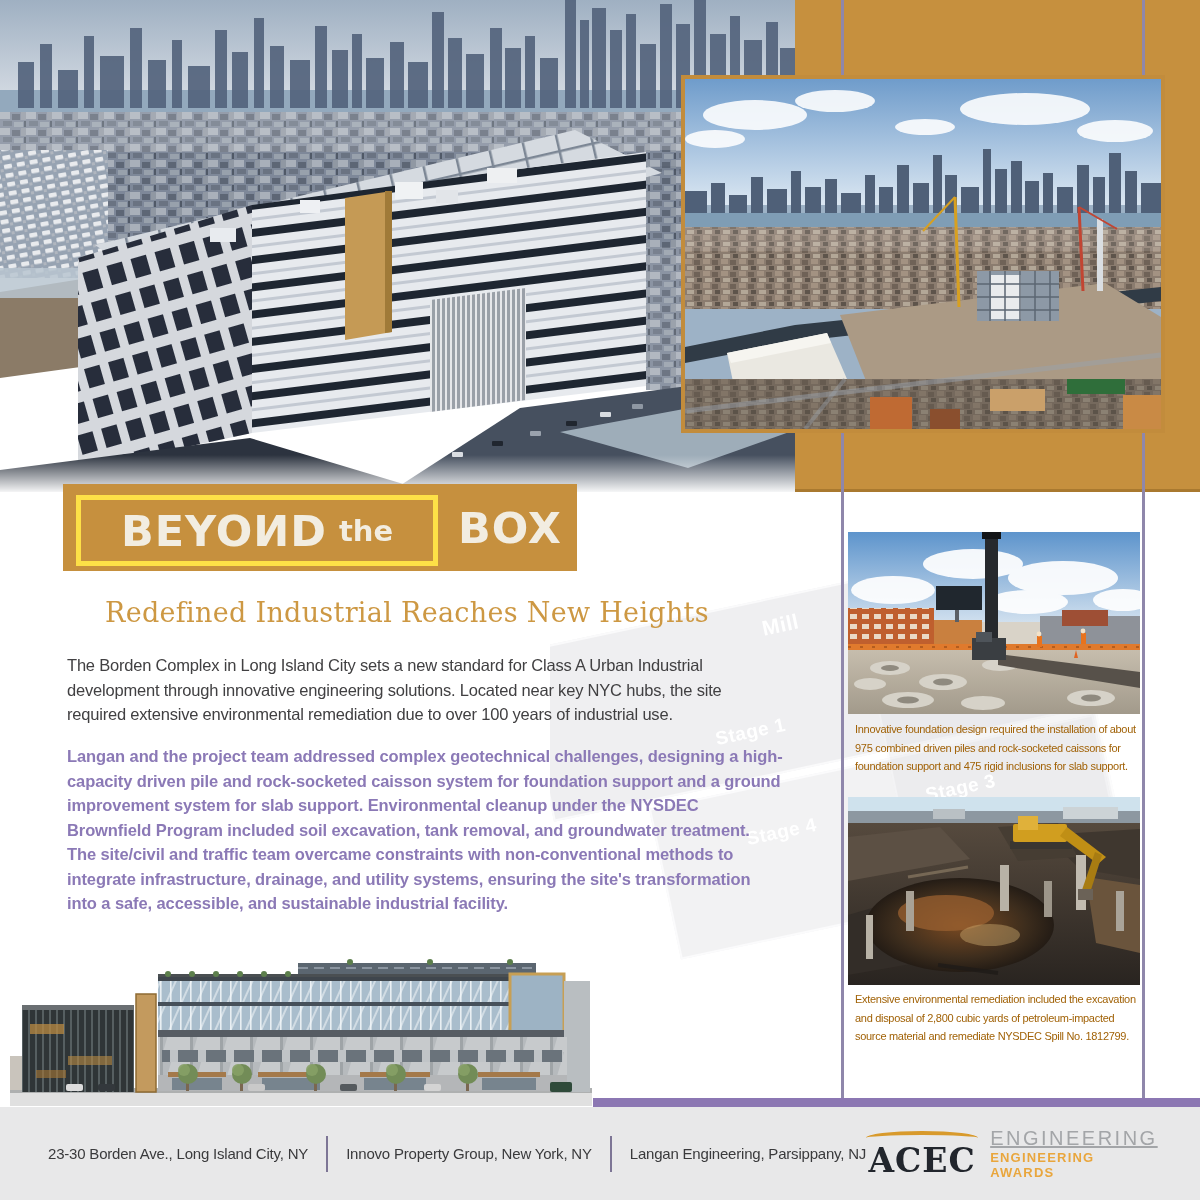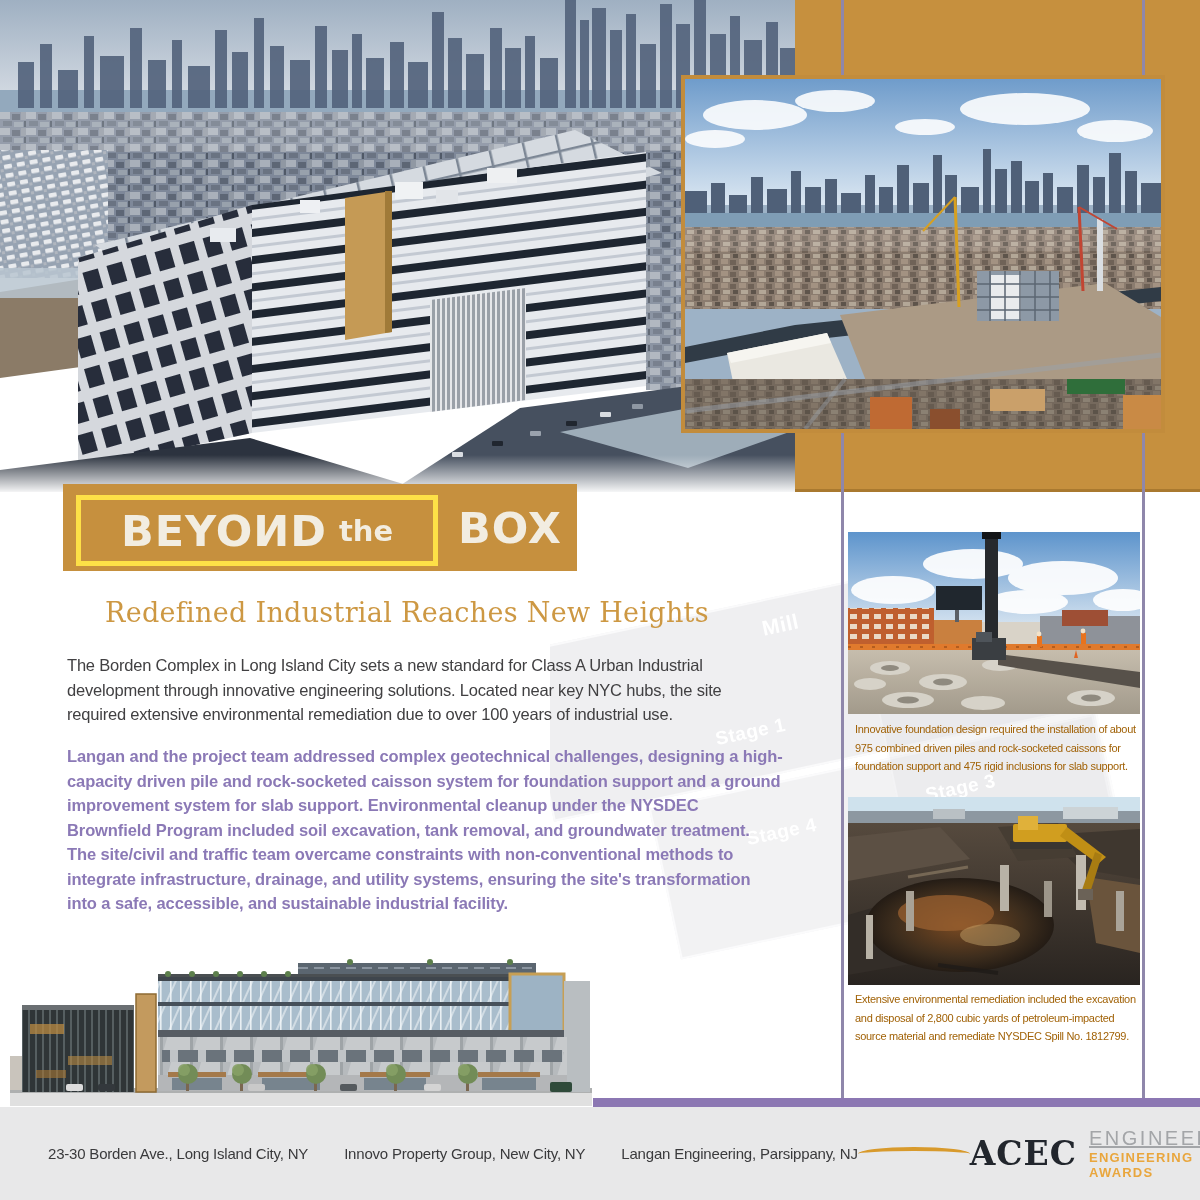--- a/index.html
+++ b/index.html
@@ -38,21 +38,21 @@
   
   .caption{width:284px;font-size:11px;line-height:18.5px;color:#a16207;letter-spacing:-.3px;}
 
   
   .purple-bar{left:593px;top:1098px;width:607px;height:9px;background:#8c77b3;}
   .footer{left:0;top:1107px;width:1200px;height:93px;background:#e8e8e9;display:flex;align-items:center;
           padding:0 42px 0 48px;box-sizing:border-box;}
   .f-item{font-size:15px;color:#3a3a3c;white-space:nowrap;letter-spacing:-.2px;}
   .f-div{width:2px;height:36px;background:#7d7595;margin:0 18px;}
   .acec{margin-left:auto;display:flex;align-items:center;gap:12px;}
-  .acec-left{display:flex;flex-direction:row;align-items:center;}
+  .acec-left{display:flex;flex-direction:column;align-items:center;}
   .acec-swoosh{width:112px;height:10px;border-top:4px solid #d89a2c;border-radius:50%;}
   .acec-name{font-family:"DejaVu Serif",serif;font-weight:700;font-size:33px;color:#22262d;
              letter-spacing:1px;line-height:.95;}
   .acec-line1{font-size:20px;letter-spacing:2.5px;color:#a3a5a8;line-height:1.15;text-decoration:underline;}
   .acec-line2{font-size:13px;font-weight:700;letter-spacing:1.2px;color:#e9a63d;}
 </style>
 </head>
 <body>
 
 <div class="page">
@@ -483,21 +483,21 @@
         <rect x="330" y="146" width="17" height="7" rx="2" fill="#555a5e"></rect>
       <rect x="414" y="146" width="17" height="7" rx="2" fill="#d4d4d4"></rect>
         <rect x="540" y="144" width="22" height="10" rx="2" fill="#2f4a3a"></rect>
     </g>
   </svg>
 
   <div class="abs purple-bar"></div>
   <div class="abs footer">
     <span class="f-item">23-30 Borden Ave., Long Island City, NY</span>
     <span class="f-div"></span>
-    <span class="f-item">Innovo Property Group, New City, NY</span>
+    <span class="f-item">Innovo Property Group, New York, NY</span>
     <span class="f-div"></span>
     <span class="f-item">Langan Engineering, Parsippany, NJ</span>
     <div class="acec">
       <div class="acec-left">
         <div class="acec-swoosh"></div>
         <div class="acec-name">ACEC</div>
       </div>
       <div class="acec-right">
         <div class="acec-line1">ENGINEERING</div>
         <div class="acec-line2">ENGINEERING AWARDS</div>

